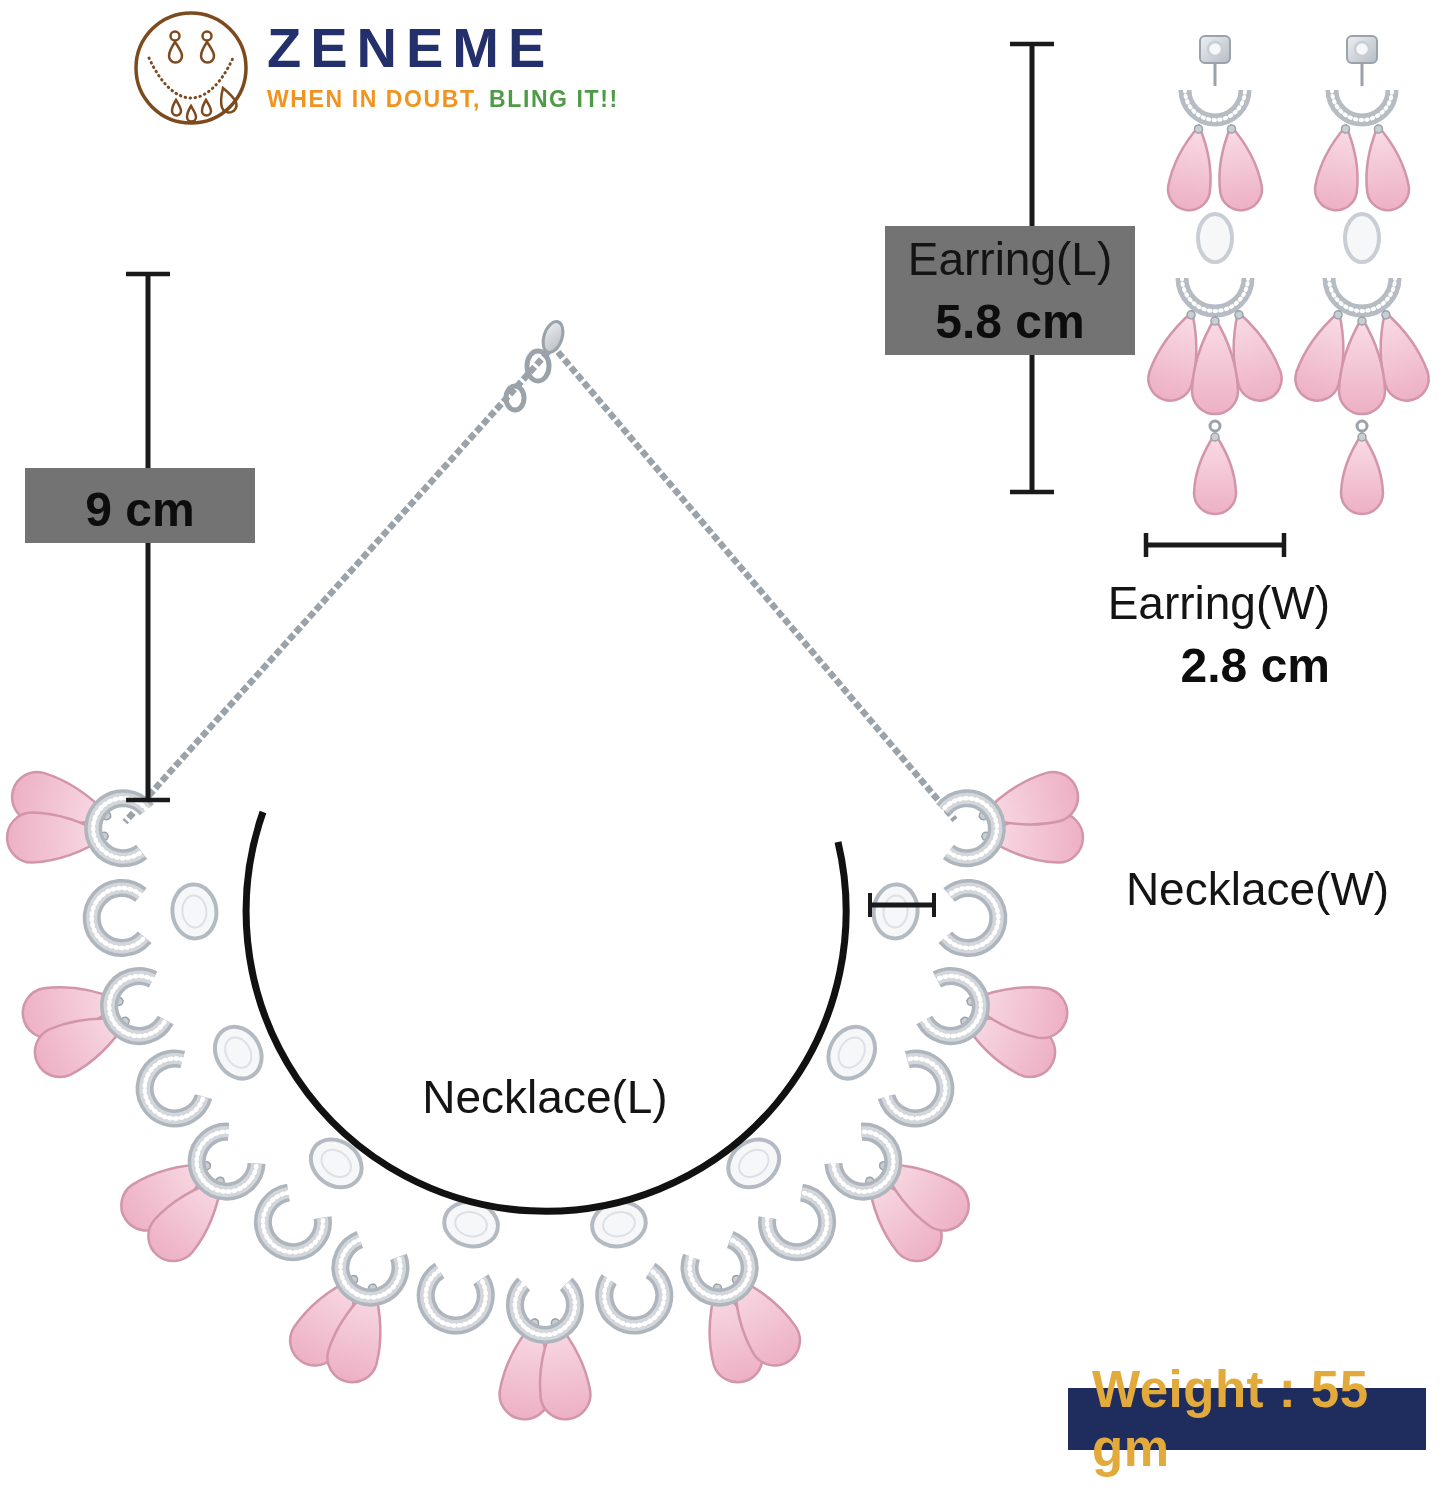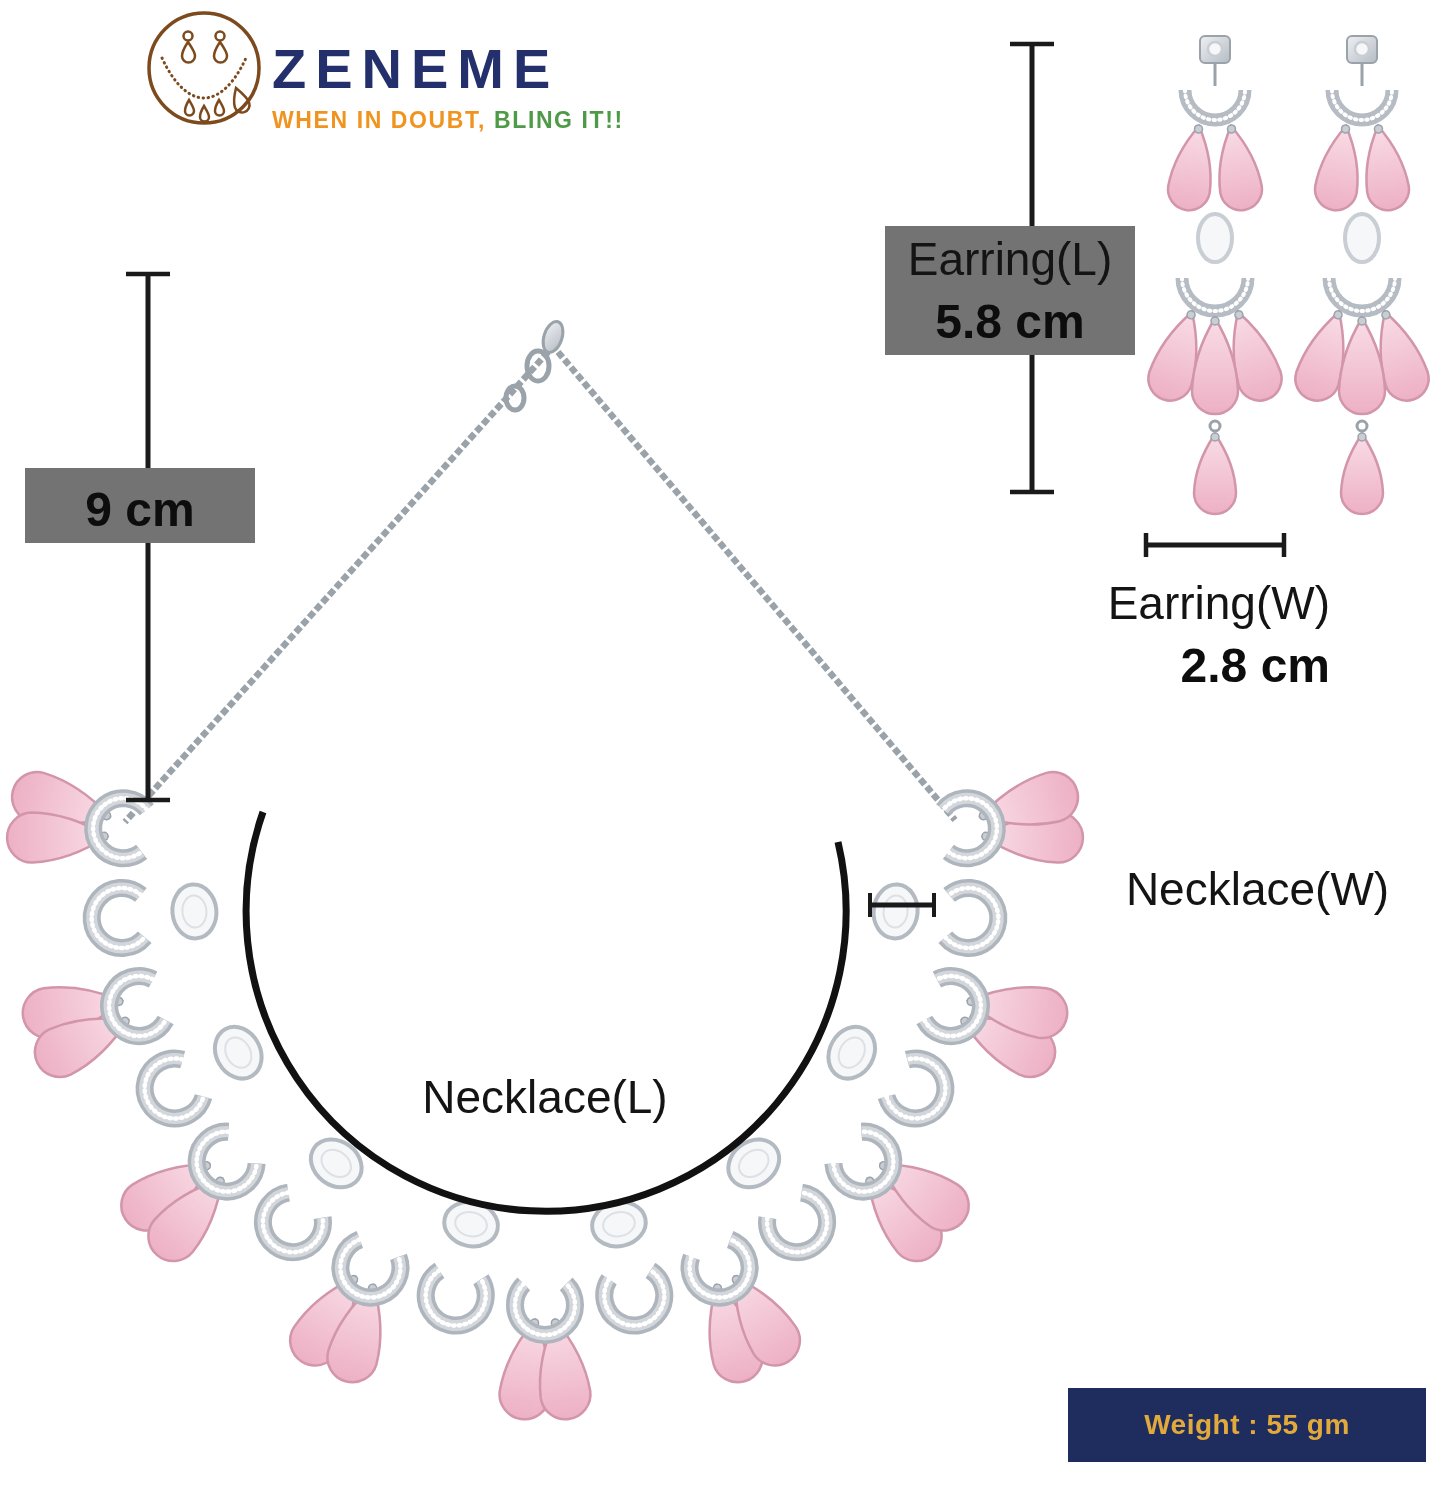--- a/index.html
+++ b/index.html
@@ -3,44 +3,44 @@
 <meta charset="utf-8">
 <style>
   * { margin:0; padding:0; box-sizing:border-box; }
   html,body { background:#ffffff; }
   body { font-family:"Liberation Sans", sans-serif; }
   .canvas { position:relative; width:1455px; height:1500px; background:#fff; overflow:hidden; }
 
   #scene { position:absolute; left:0; top:0; }
 
   
-  .logo { position:absolute; left:144px; top:6px; display:flex; align-items:flex-end; gap:8px; }
+  .logo { position:absolute; left:131px; top:6px; display:flex; align-items:flex-start; gap:16px; }
   .logo-icon { display:block; }
   .logo-text { padding-top:14px; }
   .brand-name { font-size:56px; font-weight:700; letter-spacing:9px; color:#23306b; line-height:1; }
   .brand-tagline { font-size:23px; font-weight:700; letter-spacing:1.6px; margin-top:10px; white-space:nowrap; }
   .tag1 { color:#f0941f; margin-right:8px; }
   .tag2 { color:#4e9b47; }
 
   
   .meas { position:absolute; text-align:center; }
   .meas.cover { background:#737373; padding:6px 0; }
   .m-label { display:block; font-size:46px; font-weight:500; color:#141414; white-space:pre; }
   .m-value { display:block; font-size:48px; font-weight:700; color:#0d0d0d; margin-top:8px; white-space:pre; }
 
   #chain-meas      { left:25px;   top:468px;  width:230px; }
   #earring-l-meas  { left:885px;  top:226px;  width:250px; }
   #earring-w-meas  { left:1090px; top:576px;  width:240px;text-align:right; }
   #necklace-w-meas { left:1100px; top:862px;  width:315px; }
   #necklace-l-meas { left:385px;  top:1070px; width:320px; }
 
   .weight-badge {
-    position:absolute; left:1068px; top:1388px; width:358px; height:74px;
-    background:#1f2c5e; color:#e2a93b; font-size:28px; font-weight:700;
-    display:flex; align-items:center; justify-content:center; letter-spacing:.5px;
+    position:absolute; left:1068px; top:1388px; width:358px; height:62px;
+    background:#1f2c5e; color:#e2a93b; font-size:51px; font-weight:700;
+    display:flex; align-items:center; justify-content:center; letter-spacing:.5px;padding-left:24px;
   }
 </style>
 </head>
 <body>
 
 <div class="canvas">
 
   <svg id="scene" width="1455" height="1500" viewBox="0 0 1455 1500">
     <defs>
       <linearGradient id="silverGrad" x1="0" y1="0" x2="1" y2="1">

